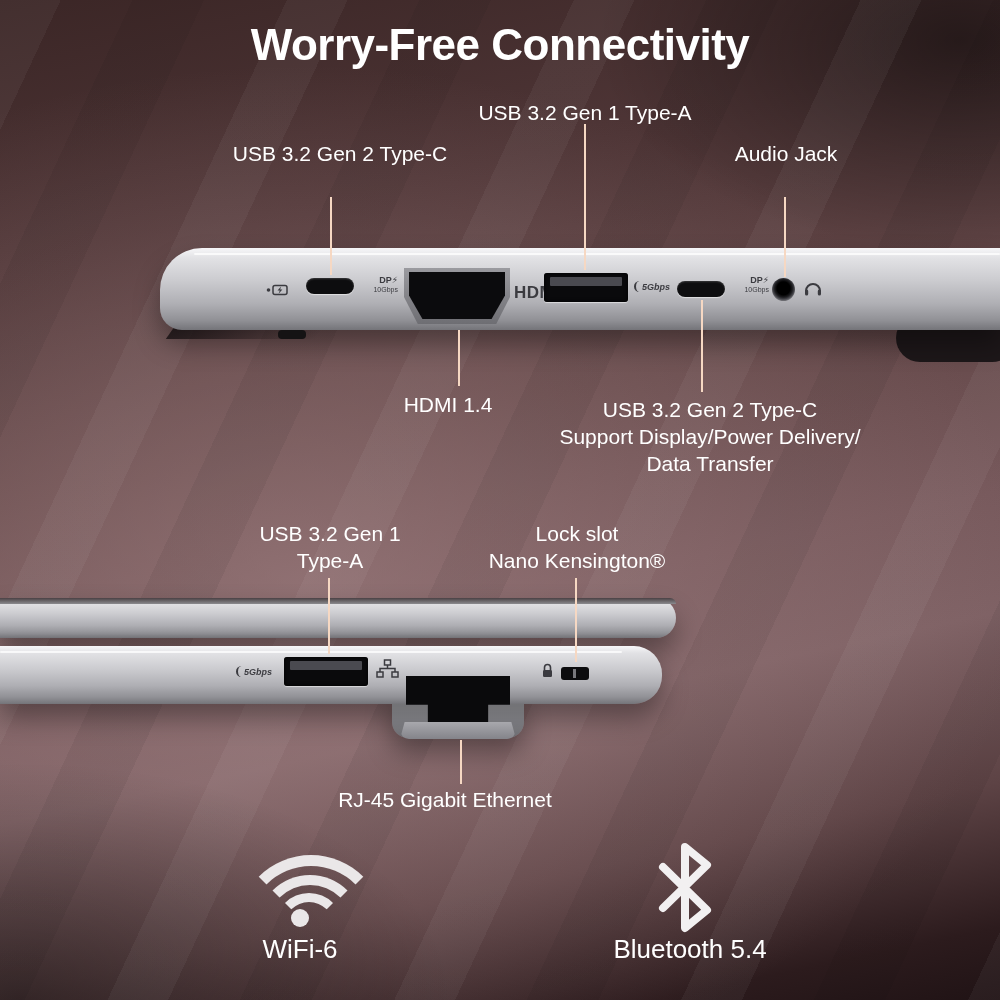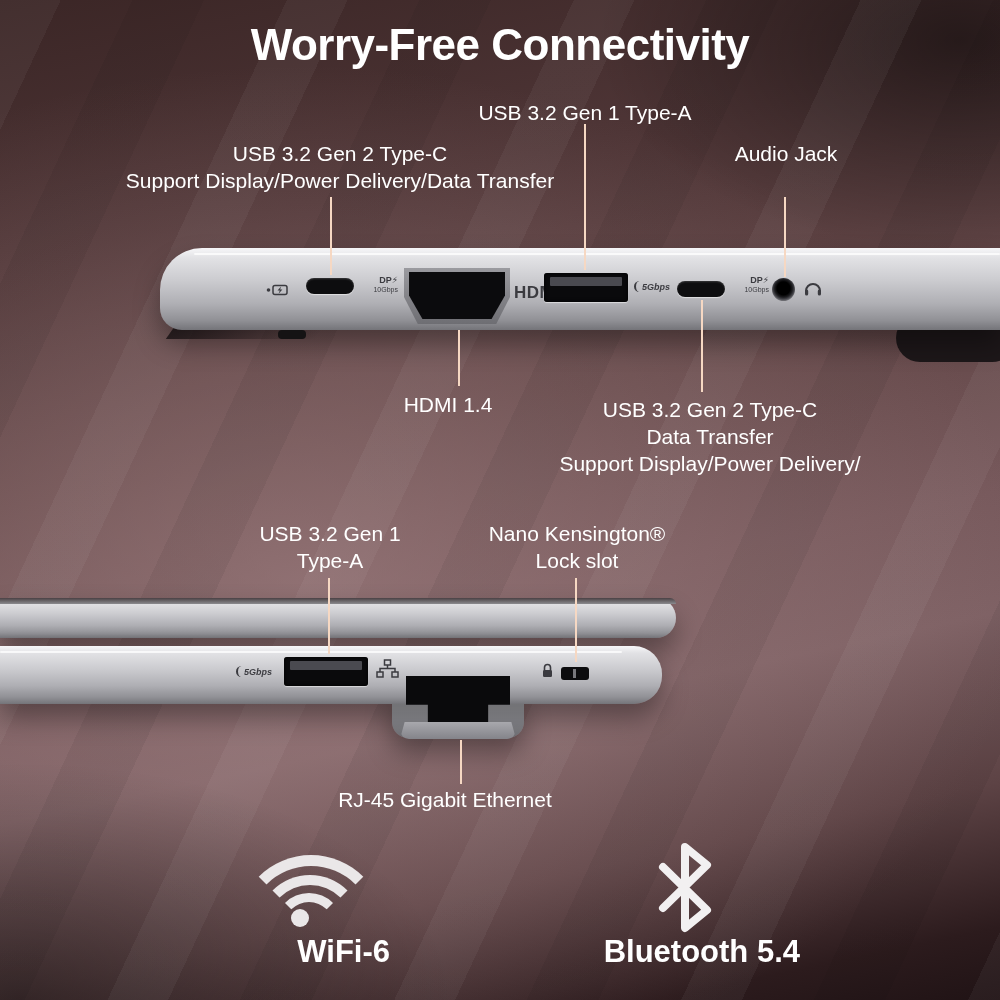--- a/index.html
+++ b/index.html
@@ -45,21 +45,21 @@
   .k-slot .pin{position:absolute;left:12px;top:2px;width:3px;height:9px;background:#77777c;}
   .port-marking{position:absolute;z-index:3;color:#3b3b40;font-weight:bold;}
   .dp-mark{display:flex;flex-direction:column;align-items:flex-end;font-size:9px;line-height:10px;width:40px;}
   .dp-mark .dp-speed{font-size:7px;font-weight:normal;}
   .ss-mark{display:flex;align-items:center;font-size:9px;font-style:italic;}
   .ss-arc{display:inline-block;width:5px;height:11px;border-left:2px solid #3b3b40;border-radius:6px 0 0 6px;margin-right:1px;}
   .hdmi-text{font-size:17px;letter-spacing:0.5px;}
   .foot{position:absolute;background:#151314;border-radius:4px;z-index:3;}
   .rear-blob{position:absolute;background:#1d1719;border-radius:24px;z-index:1;}
   .wedge{position:absolute;height:12px;background:linear-gradient(to right,rgba(25,18,20,0.8),rgba(25,18,20,0));transform:skewX(-35deg);z-index:1;}
-  .feature-label{position:absolute;color:#fff;font-size:31px;font-weight:bold;text-align:right;z-index:5;}
+  .feature-label{position:absolute;color:#fff;font-size:26px;font-weight:normal;text-align:center;z-index:5;}
   .wifi-arc{position:absolute;border-style:solid;border-color:#eae7e8 transparent transparent transparent;border-radius:50%;}
   .wifi-dot{position:absolute;background:#eae7e8;border-radius:50%;}
 </style>
 </head>
 <body>
 
 <div class="stage">
 
   <div class="title">Worry-Free Connectivity</div>
 
@@ -107,39 +107,38 @@
     </svg>
   </div>
 
   <div class="callout-label" style="left:435px;top:93px;width:300px;margin-top:6px;">
     <div>USB 3.2 Gen 1 Type-A</div>
   </div>
   <div class="callout-line" style="left:584px;top:124px;height:146px;"></div>
 
   <div class="callout-label" style="left:90px;top:140px;width:500px;">
     <div>USB 3.2 Gen 2 Type-C</div>
-    <div>Support Display/Power Delivery/Data Transfer</div>
   </div>
   <div class="callout-line" style="left:330px;top:197px;height:78px;"></div>
 
   <div class="callout-label" style="left:661px;top:140px;width:250px;">
     <div>Audio Jack</div>
   </div>
   <div class="callout-line" style="left:784px;top:197px;height:80px;"></div>
 
   <div class="callout-line" style="left:458px;top:330px;height:56px;"></div>
   <div class="callout-label" style="left:348px;top:391px;width:200px;">
     <div>HDMI 1.4</div>
   </div>
 
   <div class="callout-line" style="left:701px;top:300px;height:92px;"></div>
   <div class="callout-label" style="left:535px;top:396px;width:350px;">
     <div>USB 3.2 Gen 2 Type-C</div>
+    <div>Support Display/Power Delivery/</div>
     <div>Data Transfer</div>
-    <div>Support Display/Power Delivery/</div>
   </div>
 
   <div class="slab" style="left:0px;top:598px;width:676px;height:40px;border-radius:0 20px 20px 0;">
     <div class="lid-top"></div>
   </div>
   <div class="slab rj45-bulge" style="left:392px;top:690px;width:132px;height:48px;"></div>
   <div class="slab" style="left:0px;top:646px;width:662px;height:58px;border-radius:0 28px 28px 0;">
     <div class="deck-line" style="left:0;right:40px;"></div>
   </div>
 
@@ -170,22 +169,22 @@
     <div class="pin"></div>
   </div>
 
   <div class="callout-label" style="left:230px;top:520px;width:200px;">
     <div>USB 3.2 Gen 1</div>
     <div>Type-A</div>
   </div>
   <div class="callout-line" style="left:328px;top:578px;height:76px;"></div>
 
   <div class="callout-label" style="left:452px;top:520px;width:250px;">
+    <div>Lock slot</div>
     <div>Nano Kensington®</div>
-    <div>Lock slot</div>
   </div>
   <div class="callout-line" style="left:575px;top:578px;height:84px;"></div>
 
   <div class="callout-line" style="left:460px;top:740px;height:44px;"></div>
   <div class="callout-label" style="left:295px;top:786px;width:300px;">
     <div>RJ-45 Gigabit Ethernet</div>
   </div>
 
   <div style="position:absolute;left:225px;top:838px;width:150px;height:110px;z-index:5;">
     <div class="wifi-arc" style="left:12px;top:17px;width:126px;height:126px;border-width:11px;"></div>

